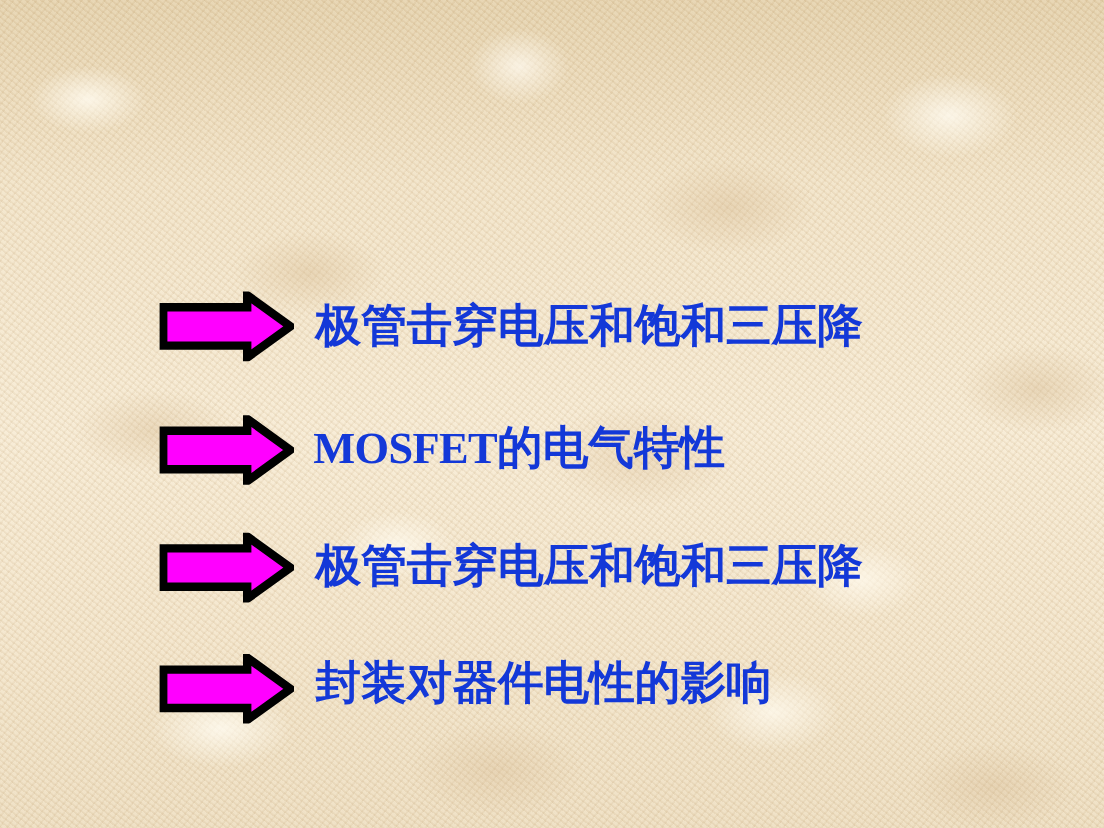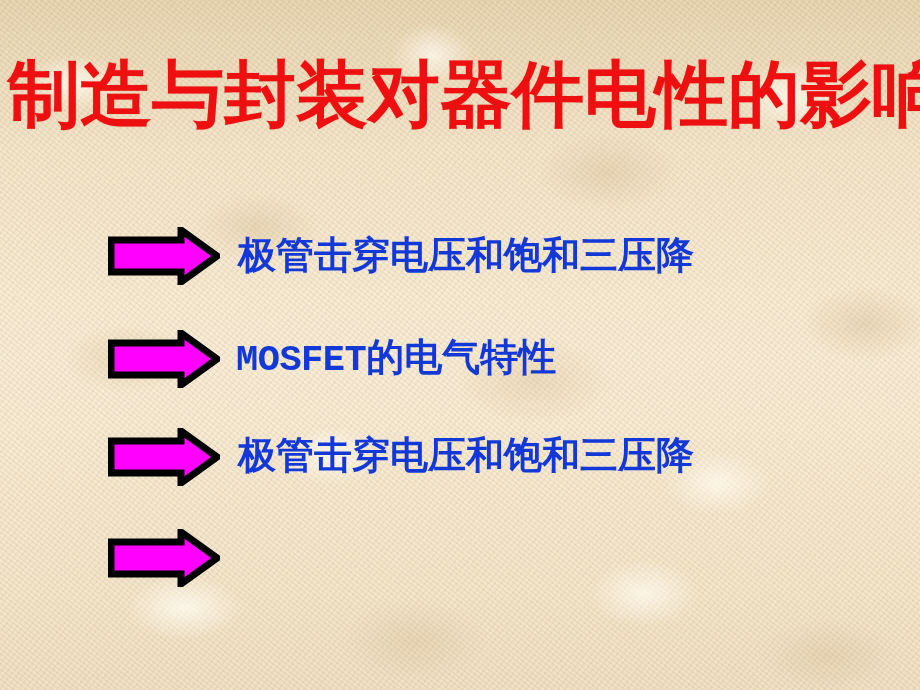--- a/index.html
+++ b/index.html
@@ -54,22 +54,23 @@
     line-height: 84px;
     letter-spacing: 0px;
     white-space: nowrap;
     text-shadow: 0 0 1px rgba(200,0,0,0.35);
   }
 
   
   #bullets {
     position: absolute;
     left: 0;
-    top: 222px;
+    top: 238px;
     width: 736px;
+    padding-left: 25px;
   }
   .bullet-row {
     position: relative;
     height: 100px;
     display: flex;
     align-items: center;
   }
   .arrow-cell {
     position: absolute;
     left: 108px;
@@ -87,40 +88,39 @@
     left: 238px;
     top: 0px;
     color: #1338d8;
     font-family: "DejaVu Serif", "Liberation Serif", serif;
     font-weight: 700;
     font-size: 38px;
     line-height: 62px;
     white-space: nowrap;
   }
   .bullet-text .latin {
-    font-family: Liberation Mono, monospace;
+    font-family: Liberation Serif, serif;
     font-weight: 700;
     font-size: 37px;
     letter-spacing: -0.5px;
   }
   
   .row-0 .bullet-text { top: 2px; }
   .row-1 .bullet-text { top: 4px; left: 236px; }
   .row-2 .bullet-text { top: 2px; }
   .row-3 .bullet-text { top: 0px; }
   .row-1 .arrow-cell { top: 8px; }
   .row-2 .arrow-cell { top: 6px; }
   .row-3 .arrow-cell { top: 7px; }
 </style>
 </head>
 <body>
 
 <div id="slide">
 
-  <div id="title">制造与封装对器件电性的影响</div>
 
   <div id="bullets">
 
     <div class="bullet-row row-0">
       <div class="arrow-cell">
         <svg viewBox="0 0 112 58" xmlns="http://www.w3.org/2000/svg">
           <polygon points="3,13 73,13 73,3 109,29 73,55 73,45 3,45" fill="#ff00ff" stroke="#000000" stroke-width="7" stroke-linejoin="miter"></polygon>
         </svg>
       </div>
       <div class="bullet-text">
@@ -149,16 +149,19 @@
         <span class="latin"></span><span>极管击穿电压和饱和三压降</span>
       </div>
     </div>
 
     <div class="bullet-row row-3">
       <div class="arrow-cell">
         <svg viewBox="0 0 112 58" xmlns="http://www.w3.org/2000/svg">
           <polygon points="3,13 73,13 73,3 109,29 73,55 73,45 3,45" fill="#ff00ff" stroke="#000000" stroke-width="7" stroke-linejoin="miter"></polygon>
         </svg>
       </div>
+      <div class="bullet-text">
+        <span class="latin"></span><span>封装对器件电性的影响</span>
+      </div>
     </div>
 
   </div>
 </div>
 
 </body></html>

